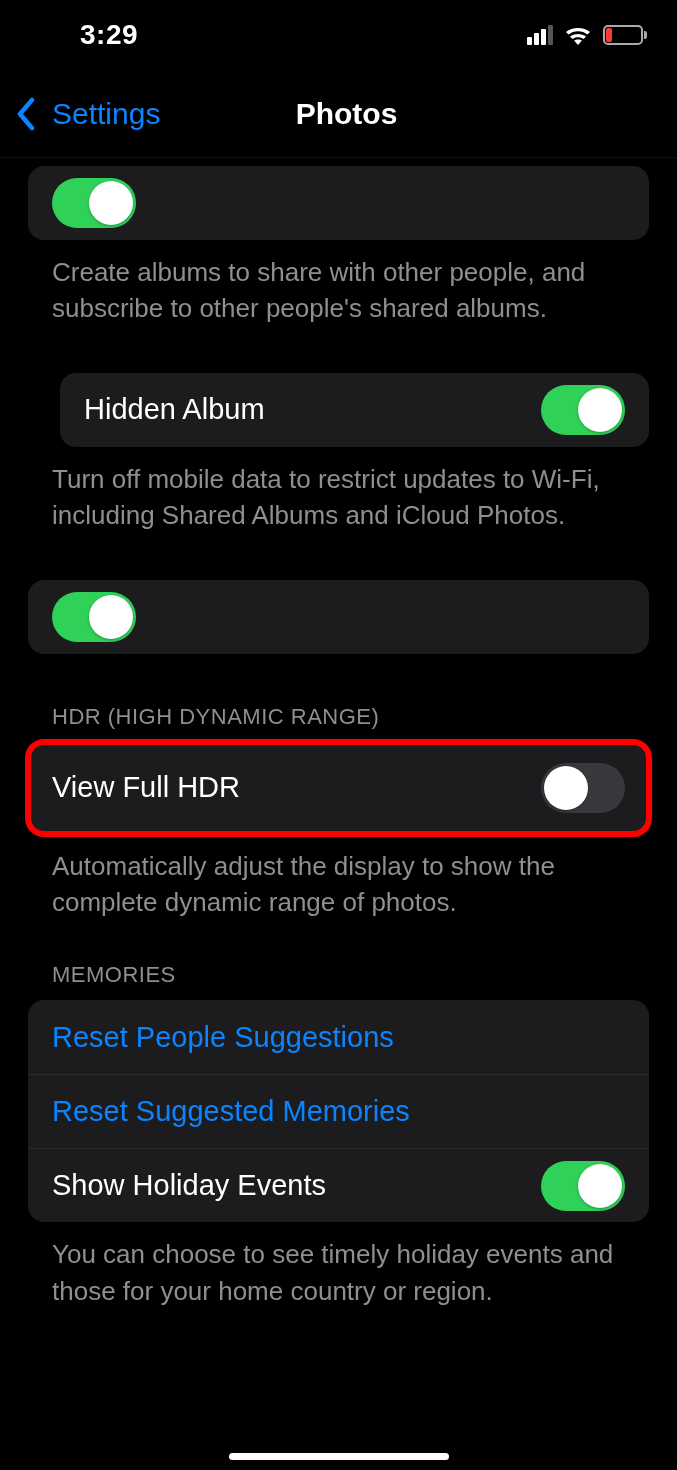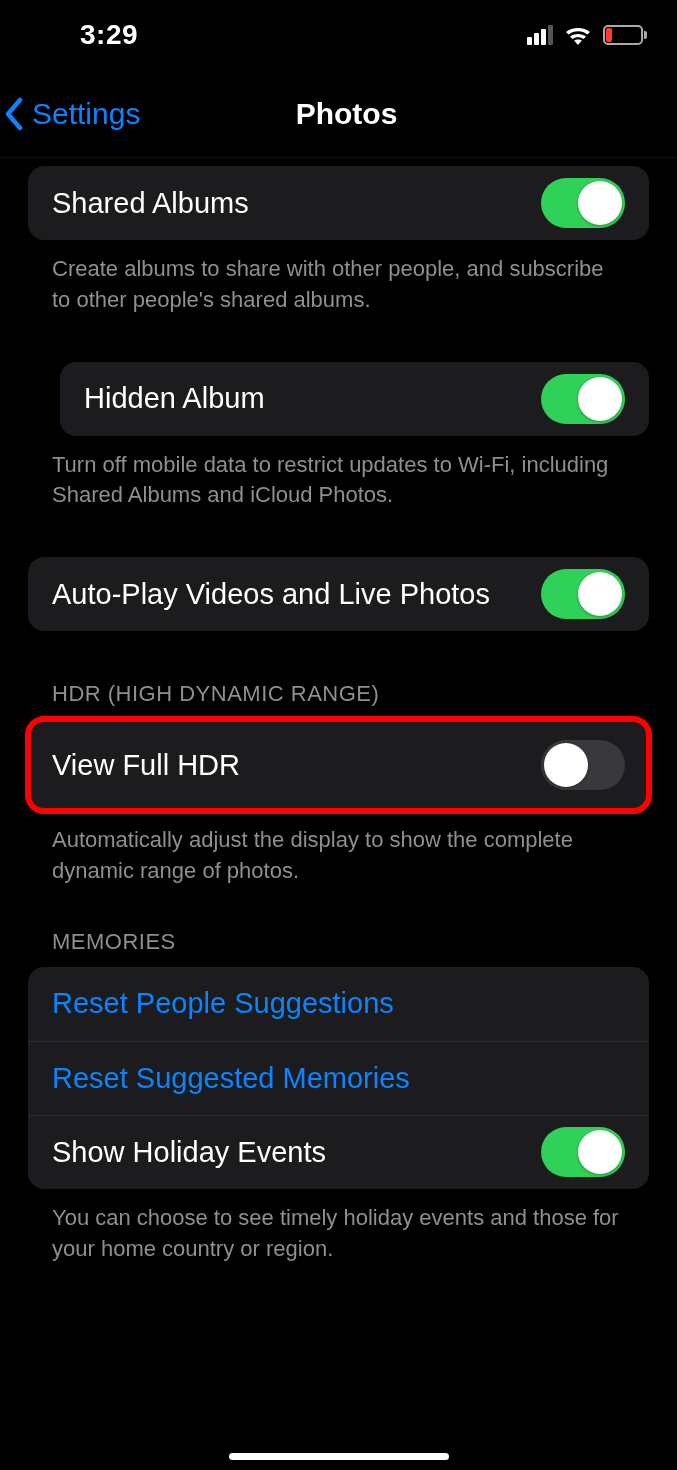--- a/index.html
+++ b/index.html
@@ -54,22 +54,22 @@
     align-items:center;
     height: 88px;
     border-bottom: 1px solid #111;
     position: relative;
   }
   .nav-back {
     display:flex;
     align-items:flex-start;
     color:#0a84ff;
     font-size: 30px;
-    padding-left: 4px;
-    gap: 8px;
+    padding-left: 16px;
+    gap: 16px;
     z-index: 2;
   }
   .nav-back svg { display:block; }
   .nav-title {
     position:absolute;
     left:16px; right:0;
     text-align:center;
     font-size: 30px;
     font-weight: 600;
   }
@@ -123,21 +123,21 @@
     border-radius:50%;
     top:3px;
     box-shadow: 0 1px 3px rgba(0,0,0,0.3);
   }
   .toggle.on .toggle-knob { right:3px; }
   .toggle.off .toggle-knob { left:3px; }
 
   .chevron svg { display:block; }
 
   .footer-text {
-    font-size: 22px;
+    font-size: 26px;
     line-height: 1.4;
     color: #8e8e93;
     padding: 14px 24px 0 24px;
   }
 
   .highlight {
     outline: 6px solid #ff0000;
     outline-offset: -3px;
   }
 
@@ -187,42 +187,40 @@
     </svg>
     <span>Settings</span>
   </div>
   <div class="nav-title">Photos</div>
 </div>
 
 <div class="content">
 
   <div class="cell-block first-block">
     <div class="cell">
-      <div class="cell-label">Shared Albums</div>
       <div class="toggle on">
           <div class="toggle-knob"></div>
         </div>
     </div>
   </div>
   <div class="footer-text">Create albums to share with other people, and subscribe to other people's shared albums.</div>
 
   <div class="cell-block" style="margin-top:46px;margin-left:32px;">
     <div class="cell">
       <div class="cell-label">Hidden Album</div>
       <div class="toggle on">
           <div class="toggle-knob"></div>
         </div>
     </div>
   </div>
 
   <div class="footer-text">Turn off mobile data to restrict updates to Wi-Fi, including Shared Albums and iCloud Photos.</div>
 
   <div class="cell-block" style="margin-top:46px;">
     <div class="cell">
-      <div class="cell-label">Auto-Play Videos and Live Photos</div>
       <div class="toggle on">
           <div class="toggle-knob"></div>
         </div>
     </div>
   </div>
 
   <div class="group-header">HDR (HIGH DYNAMIC RANGE)</div>
   <div class="cell-block highlight">
     <div class="cell" style="min-height:92px;text-align:right;">
       <div class="cell-label">View Full HDR</div>

